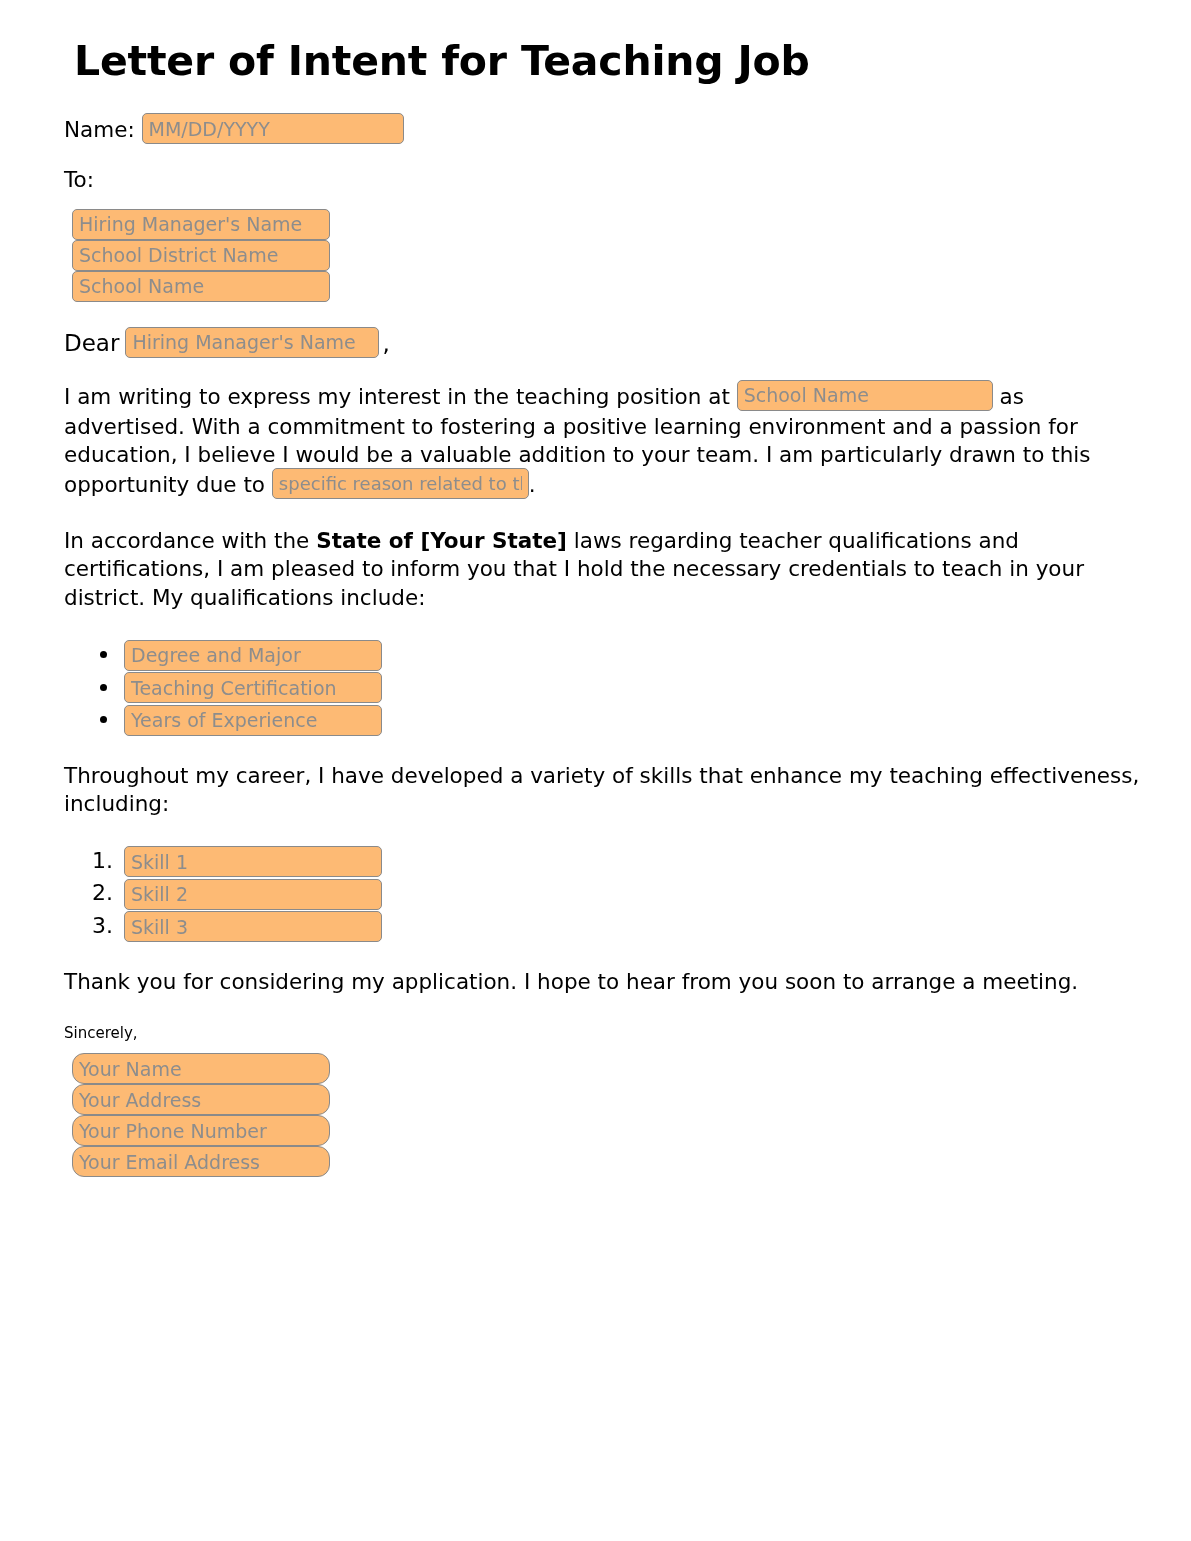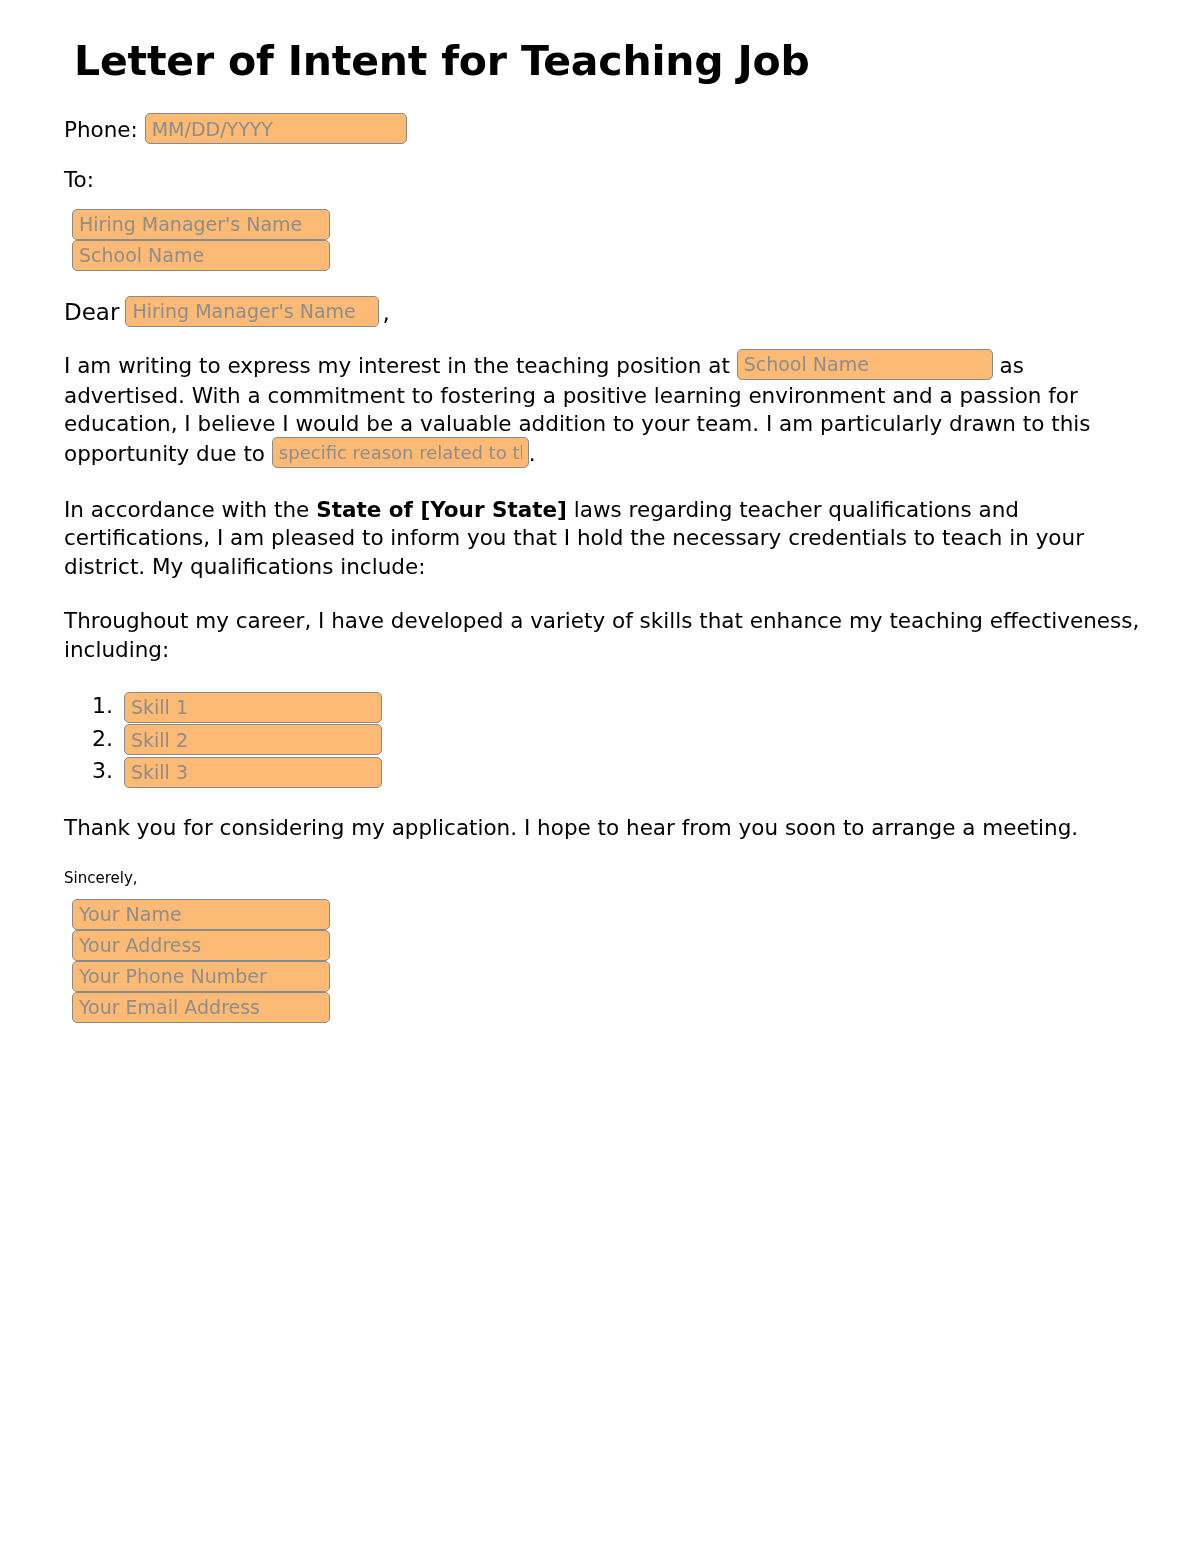--- a/index.html
+++ b/index.html
@@ -89,21 +89,21 @@
     top: -2px;
   }
 
   .w-date   { width: 262px; }
   .w-addr   { width: 258px; }
   .w-dear   { width: 254px; }
   .w-school { width: 256px; }
   .w-reason { width: 257px; font-size: 18px; }
   .w-list   { width: 258px; }
   .w-goals  { width: 260px; }
-  .w-sign   { width: 258px; }
+  .w-sign   { width: 258px; border-radius: 12px; }
 
   
   .stack {
     margin: 0;
     padding: 0;
   }
   .stack .fld {
     display: block;
     margin-bottom: 0px;
   }
@@ -153,48 +153,60 @@
 </head>
 <body>
 
 <div class="page">
 
   <h1 class="doc-title">Letter of Intent for Teaching Job</h1>
 
   <div class="body-wrap">
 
     <div class="lbl tight" style="margin-bottom:20px;">
-      <span>Phone:</span>
+      <span>Name:</span>
       <input class="fld w-date inline-mid" type="text" placeholder="MM/DD/YYYY" style="">
     </div>
 
     <div class="lbl" style="margin-bottom:2px;">To:</div>
 
     <div class="stack block-to">
       <input class="fld w-addr" type="text" placeholder="Hiring Manager's Name" style="">
+      <input class="fld w-addr" type="text" placeholder="School District Name" style="">
       <input class="fld w-addr" type="text" placeholder="School Name" style="">
     </div>
 
     <div class="salutation">
       <span>Dear</span><input class="fld w-dear inline-mid" type="text" placeholder="Hiring Manager's Name" style=""><span>,</span>
     </div>
 
     <p class="para">
       <span>I am writing to express my interest in the teaching position at</span>
       <input class="fld w-school inline-mid" type="text" placeholder="School Name" style="">
       <span>as advertised. With a commitment to fostering a positive learning environment and a passion for education, I believe I would be a valuable addition to your team. I am particularly drawn to this opportunity due to</span>
       <input class="fld w-reason inline-mid" type="text" placeholder="specific reason related to the school" style=""><span>.</span>
     </p>
 
     <p class="para">
       <span>In accordance with the</span>
       <b class="state">State of [Your State]</b>
       <span>laws regarding teacher qualifications and certifications, I am pleased to inform you that I hold the necessary credentials to teach in your district. My qualifications include:</span>
     </p>
 
+    <ul class="qual-list">
+      <li>
+        <input class="fld w-list" type="text" placeholder="Degree and Major" style="">
+      </li>
+      <li>
+        <input class="fld w-list" type="text" placeholder="Teaching Certification" style="">
+      </li>
+      <li>
+        <input class="fld w-list" type="text" placeholder="Years of Experience" style="">
+      </li>
+    </ul>
 
     <p class="para">Throughout my career, I have developed a variety of skills that enhance my teaching effectiveness, including:</p>
 
     <ol class="skill-list">
       <li>
         <input class="fld w-list" type="text" placeholder="Skill 1" style="">
       </li>
       <li>
         <input class="fld w-list" type="text" placeholder="Skill 2" style="">
       </li>

